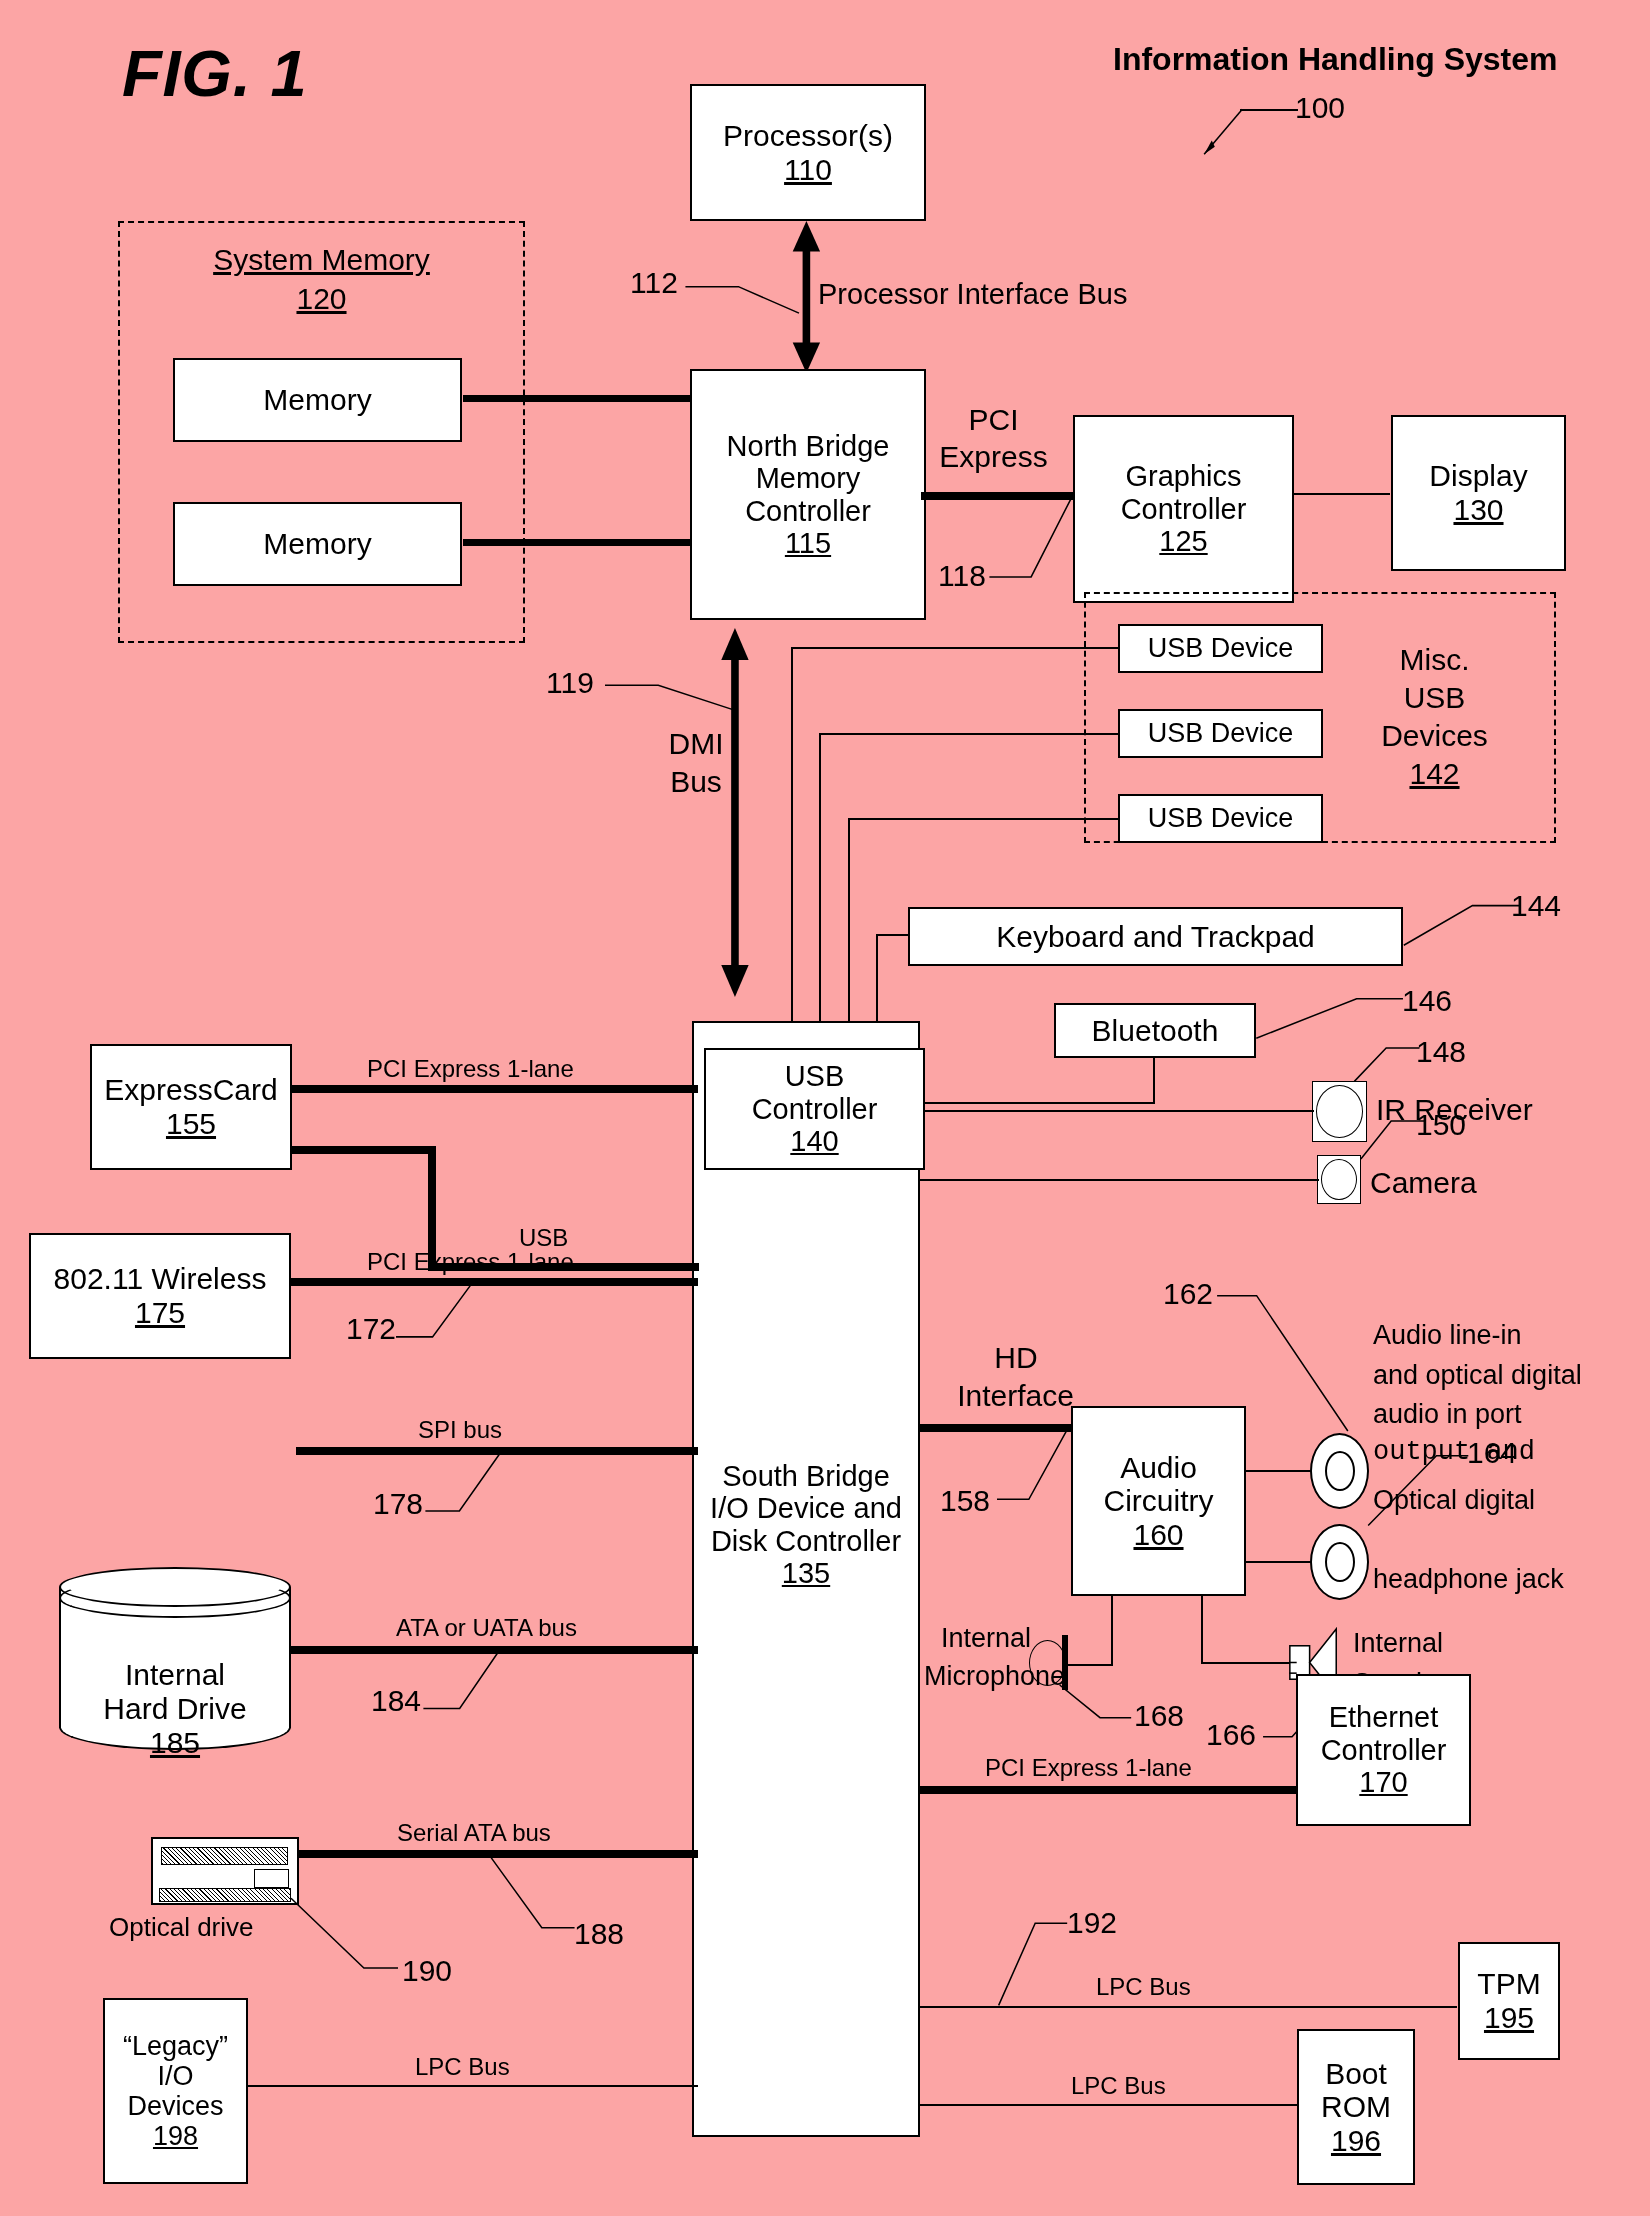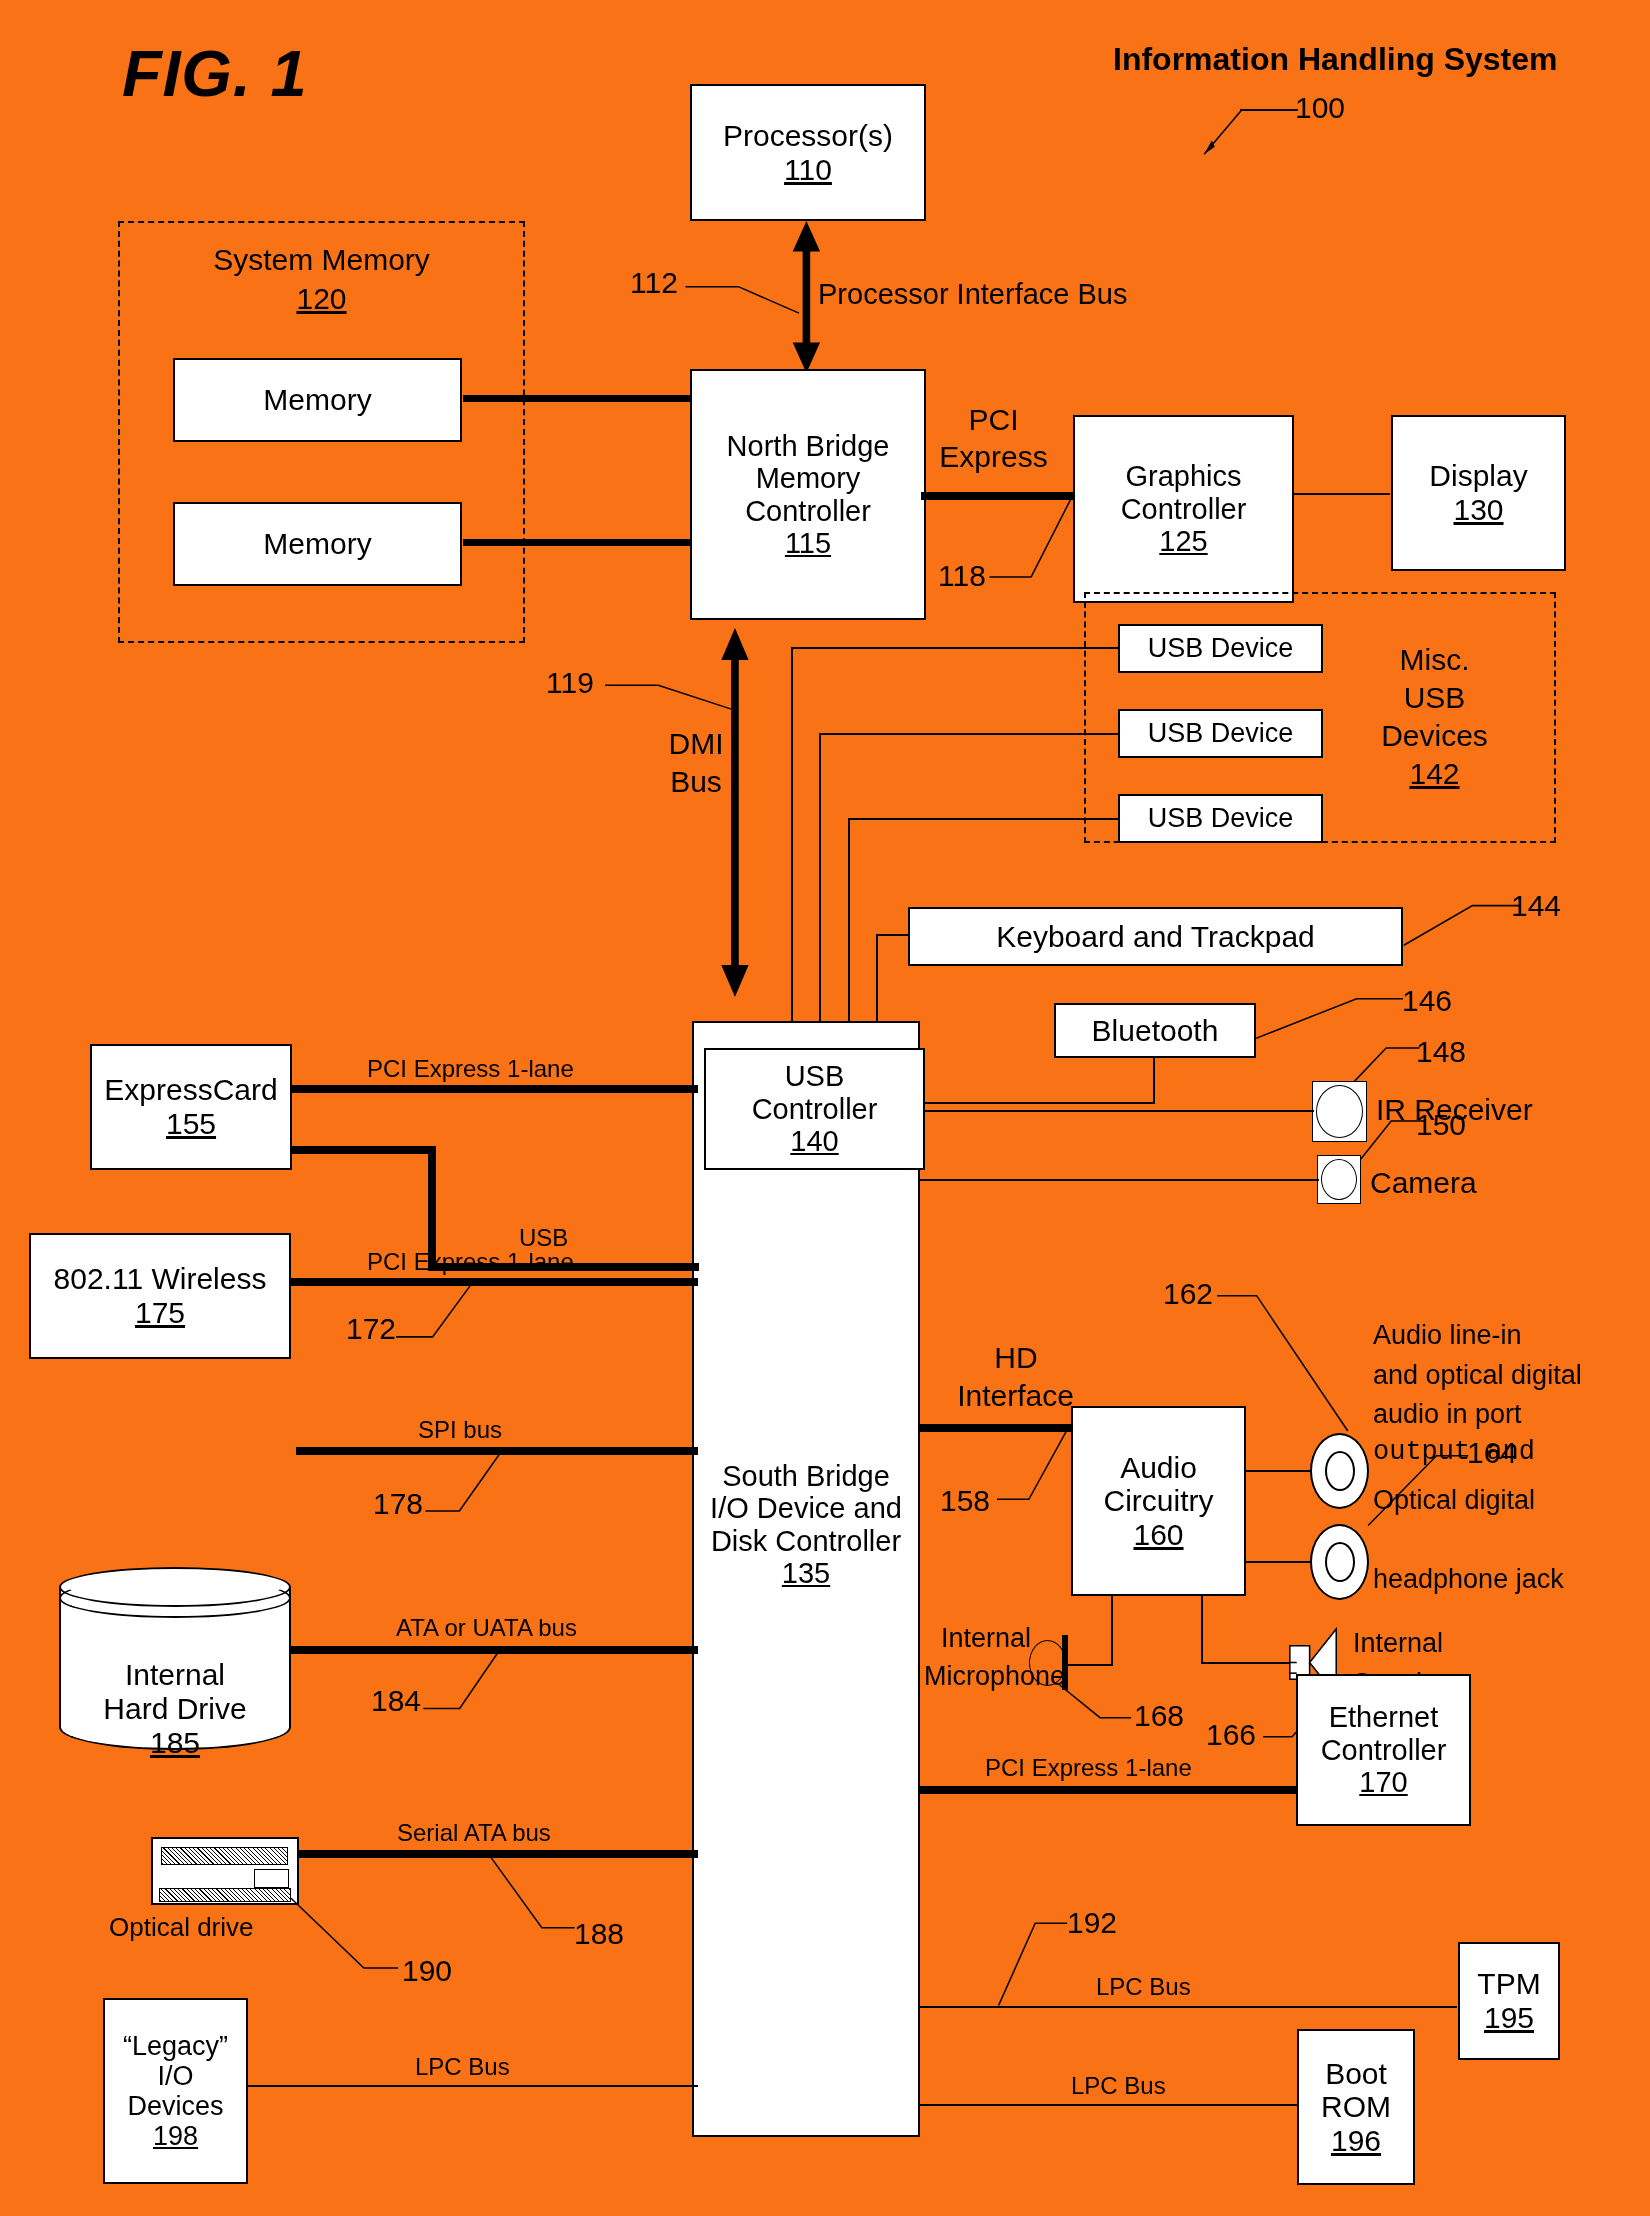--- a/index.html
+++ b/index.html
@@ -1,17 +1,17 @@
 <!DOCTYPE html>
 <html style="font-size:12px"><head>
 <meta charset="utf-8">
 <style>
   html,body{margin:0;padding:0;background:#ffffff;}
   body{font-family:"Liberation Sans", sans-serif;color:#000;}
-  #stage{position:relative;width:1650px;height:2216px;background:#f97316;overflow:hidden;}
+  #stage{position:relative;width:1650px;height:2216px;background:#fca5a5;overflow:hidden;}
 
   
   .box{position:absolute;border:2.3px solid #000;background:#fff;box-sizing:border-box;
        display:flex;flex-direction:column;align-items:center;justify-content:center;
        text-align:center;line-height:1.12;}
   .dbox{position:absolute;border:2.3px dashed #000;background:transparent;box-sizing:border-box;}
   .lbl{position:absolute;white-space:pre;line-height:1.12;}
   .ctr{text-align:center;}
   .num{text-decoration:underline;text-underline-offset:2.3px;}
 
@@ -88,21 +88,21 @@
     <polygon points="20,0 2,40 38,40" fill="#000"></polygon>
     <polygon points="20,200 2,160 38,160" fill="#000"></polygon>
   </svg>
   <div class="lbl t38" style="left:818px;top:278px;">Processor Interface Bus</div>
   <div class="lbl t40" style="left:630px;top:266px;">112</div>
   <svg style="position:absolute;left:685px;top:270px;width:122px;height:53px;overflow:visible" viewBox="0 0 160 70" width="122" height="53">
     <path d="M0 22 L70 22 L150 57" stroke="#000" stroke-width="2" fill="none"></path>
   </svg>
 
   <div class="dbox" style="left:118px;top:221px;width:407px;height:422px;"></div>
-  <div class="lbl t40 ctr" style="left:118px;top:243px;width:407px;">System Memory</div>
+  <div class="lbl t40 ctr" style="left:118px;top:243px;width:407px;text-decoration:underline;">System Memory</div>
   <div class="lbl t40 ctr num" style="left:118px;top:282px;width:407px;">120</div>
 
   <div class="box" style="left:173px;top:358px;width:289px;height:84px;">
     <div class="t40">Memory</div>
   </div>
   <div class="box" style="left:173px;top:502px;width:289px;height:84px;">
     <div class="t40">Memory</div>
   </div>
 
   <div class="ln" style="left:463px;top:395px;width:230px;height:6.8px;"></div>

